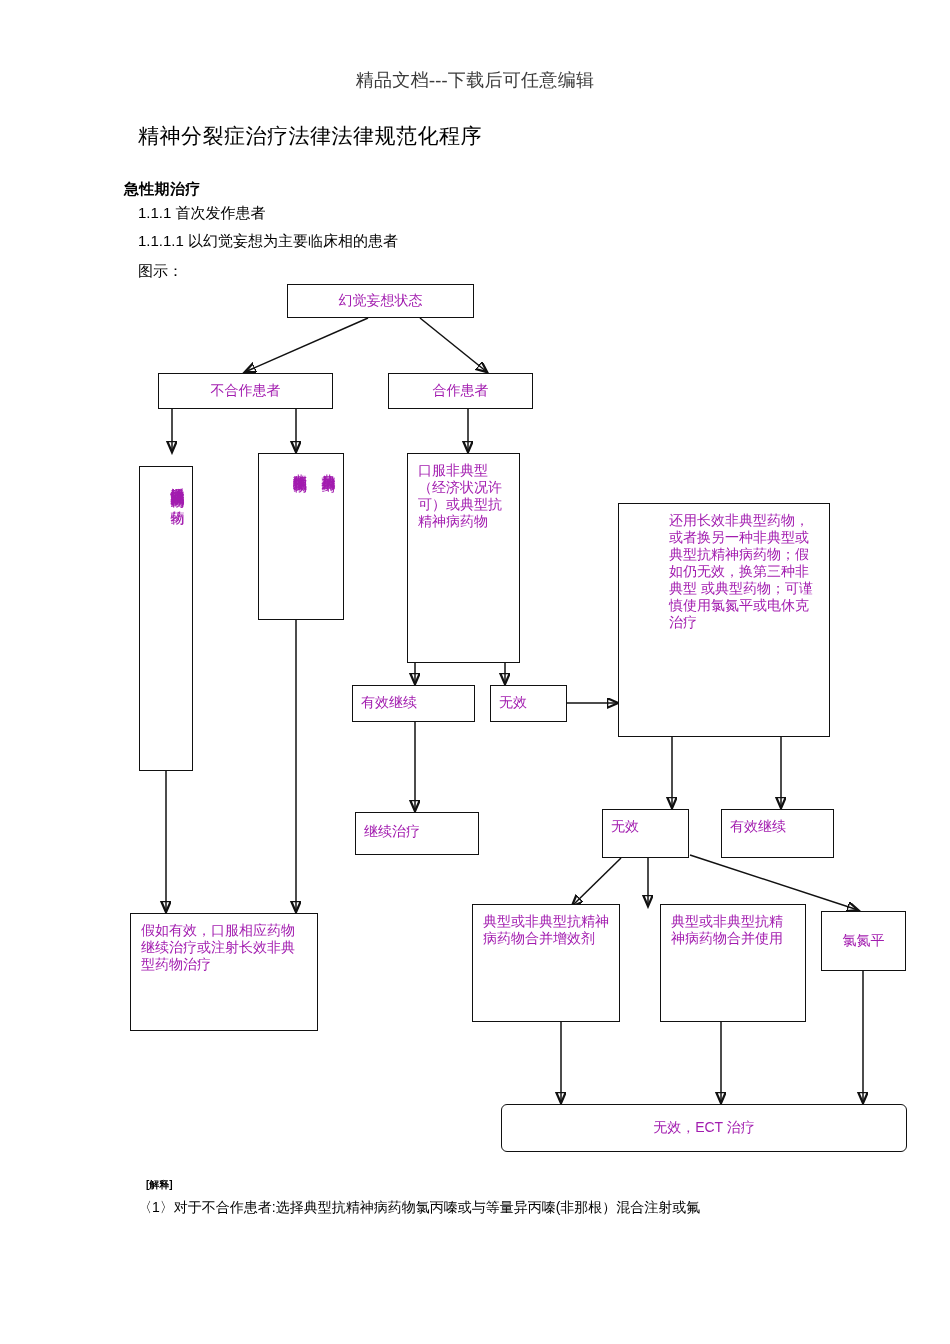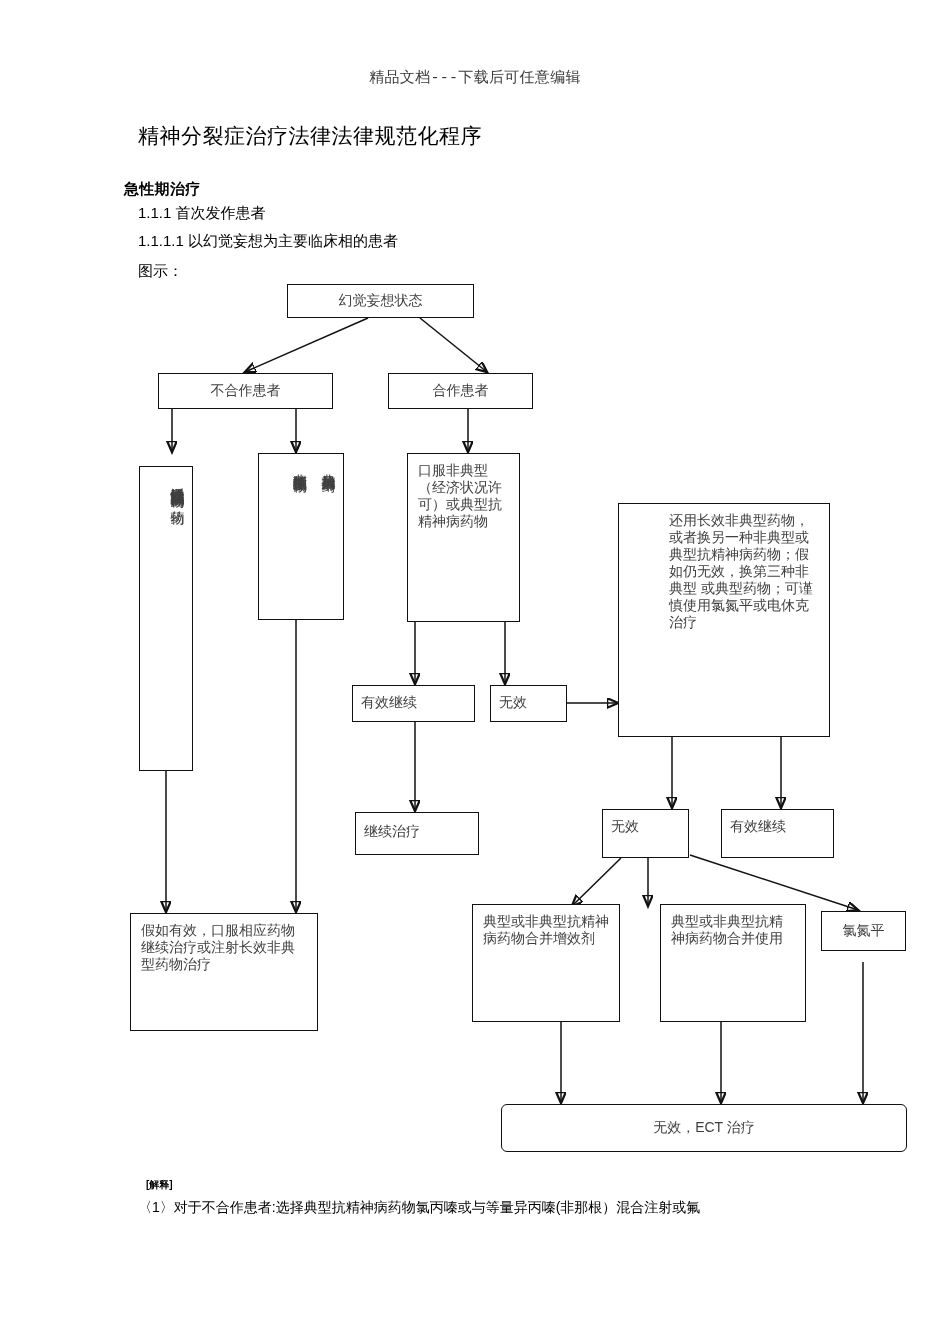--- a/index.html
+++ b/index.html
@@ -8,22 +8,22 @@
     width:950px;height:1344px;position:relative;overflow:hidden;
     font-family:"Liberation Sans","DejaVu Sans",sans-serif;
     color:#000;
     -webkit-font-smoothing:antialiased;
   }
   .page{position:absolute;inset:0;}
 
   
   .watermark{
     position:absolute;left:0;top:68px;width:950px;text-align:center;
-    font-family:Liberation Mono, monospace;
-    font-size:15px;color:#3a3a3a;letter-spacing:.3px;
+    font-family:Liberation Serif, serif;
+    font-size:18px;color:#3a3a3a;letter-spacing:.3px;
   }
   .doc-title{
     position:absolute;left:138px;top:122px;
     font-size:21px;font-weight:normal;letter-spacing:.5px;
   }
   .sec-title{
     position:absolute;left:124px;top:180px;
     font-size:15px;font-weight:bold;letter-spacing:.3px;
   }
   .line1{position:absolute;left:138px;top:204px;font-size:15px;}
@@ -37,21 +37,21 @@
   .notes-body{
     position:absolute;left:138px;top:1199px;
     font-size:14px;white-space:nowrap;
   }
 
   
   .fc{position:absolute;left:0;top:0;width:950px;height:1344px;}
   .node{
     position:absolute;box-sizing:border-box;
     border:1.4px solid #111;background:#fff;
-    font-size:14px;line-height:1.22;color:#404040;
+    font-size:14px;line-height:1.22;color:#a21caf;
   }
   .node .tx{display:block;padding:5px 8px 0 8px;}
   .node.center .tx{text-align:center;padding-top:0;}
   .node.center{display:flex;align-items:center;justify-content:center;}
   .node.topleft .tx{text-align:left;}
   .node.pad-in .tx{padding:8px 10px 0 10px;}
 
   
   .node.vert{
     writing-mode:vertical-rl;text-orientation:upright;
@@ -141,21 +141,21 @@
 
     <div class="node vert" style="left:139px;top:466px;width:54px;height:305px;">
       <span class="tx">缓慢静脉滴注典型抗精神病药物 药物</span>
     </div>
 
     <div class="node vert" style="left:258px;top:453px;width:86px;height:167px;">
       <span class="tx">典抗神药加射二卓药</span>
       <span class="tx" style="padding-top:9px;">非型精病物注本氮类物</span>
     </div>
 
-    <div class="node topleft pad-in" style="left:407px;top:453px;width:113px;height:169px;">
+    <div class="node topleft pad-in" style="left:407px;top:453px;width:113px;height:210px;">
       <span class="tx">口服非典型（经济状况许可）或典型抗精神病药物</span>
     </div>
 
     <div class="node topleft pad-in" style="left:618px;top:503px;width:212px;height:234px;padding-left:40px;">
       <span class="tx">还用长效非典型药物，或者换另一种非典型或典型抗精神病药物；假如仍无效，换第三种非典型 或典型药物；可谨慎使用氯氮平或电休克治疗</span>
     </div>
 
     <div class="node" style="left:352px;top:685px;width:123px;height:37px;">
       <span class="tx" style="padding-top:8px;">有效继续</span>
     </div>
@@ -181,21 +181,21 @@
     </div>
 
     <div class="node topleft pad-in" style="left:472px;top:904px;width:148px;height:118px;">
       <span class="tx">典型或非典型抗精神病药物合并增效剂</span>
     </div>
 
     <div class="node topleft pad-in" style="left:660px;top:904px;width:146px;height:118px;">
       <span class="tx">典型或非典型抗精神病药物合并使用</span>
     </div>
 
-    <div class="node center" style="left:821px;top:911px;width:85px;height:40px;">
+    <div class="node center" style="left:821px;top:911px;width:85px;height:60px;">
       <span class="tx">氯氮平</span>
     </div>
 
     <div class="node center" style="left:501px;top:1104px;width:406px;height:48px;border-radius:6px;">
       <span class="tx">无效，ECT 治疗</span>
     </div>
 
   </div>
 
   <div class="notes-head">[解释]</div>

